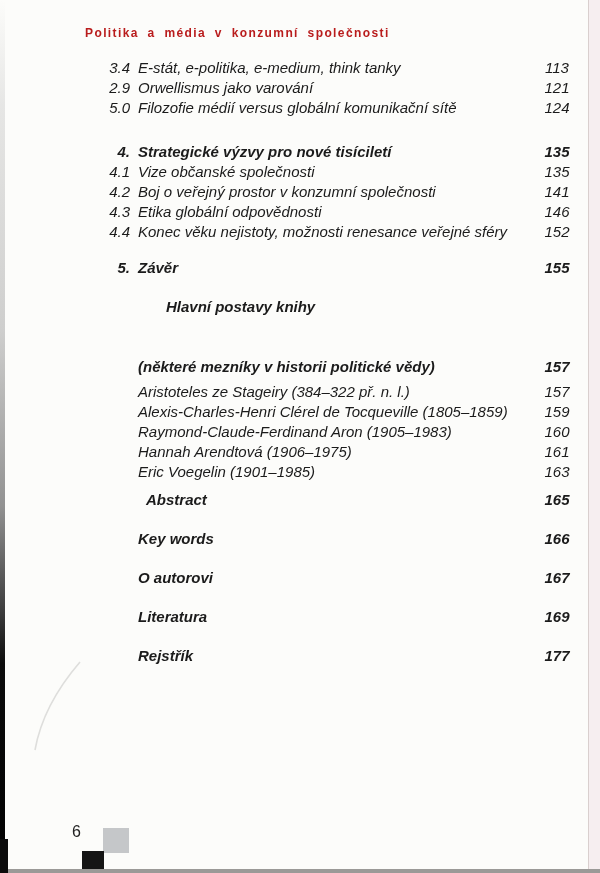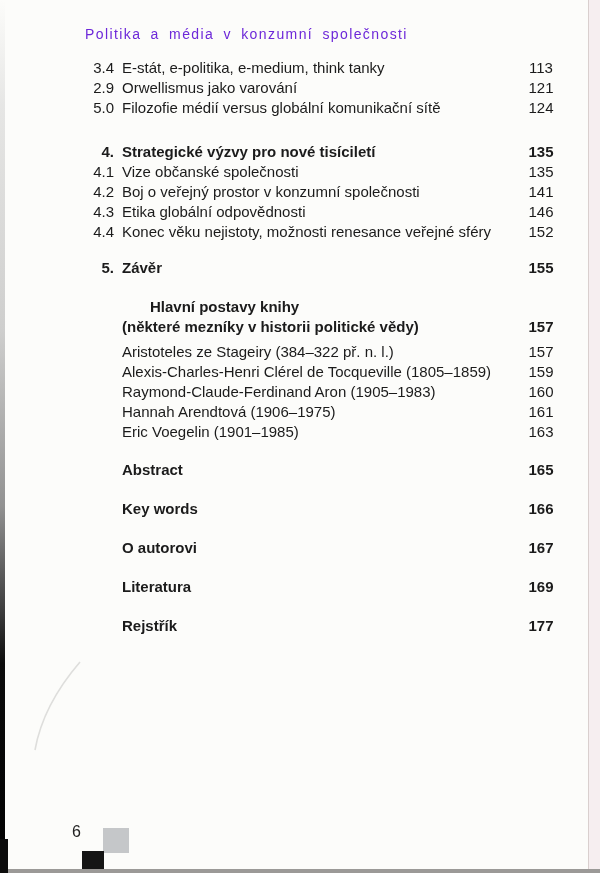--- a/index.html
+++ b/index.html
@@ -9,50 +9,52 @@
     overflow: hidden;
     background: #fcfcfa;
     font-family: "Liberation Sans", sans-serif;
     color: #1b1b1b;
   }
 
   
   .running-header {
     position: absolute;
     left: 85px; top: 26px;
-    font-size: 14px;
+    font-size: 12px;
     letter-spacing: 1.4px;
     word-spacing: 4px;
-    color: #6d28d9;
+    color: #b91c1c;
     white-space: nowrap;
+    font-weight: bold;
   }
 
   
   .toc {
     position: absolute;
-    left: 84px; top: 58px;
+    left: 100px; top: 58px;
     width: 478px;
+    font-style: italic;
   }
   .row {
     display: flex;
     height: 20px;
     line-height: 20px;
     font-size: 15px;
     white-space: nowrap;
   }
   .row .num   { width: 30px; text-align: right; flex: none; }
   .row .label { flex: 1; padding-left: 8px; overflow: hidden; }
   .row .pg    { width: 42px; text-align: center; flex: none; }
-  .bold { font-weight: bold; }
+  .bold { font-weight: bold; margin-top: 40px; }
 
   .gap-a { margin-top: 24px; } 
   .gap-b { margin-top: 16px; } 
   .gap-c { margin-top: 19px; gap: 28px; } 
   .gap-d { margin-top: 5px;  } 
-  .gap-e { margin-top: 18px; } 
+  .gap-e { margin-top: 8px; gap: 8px; } 
   .gap-f { margin-top: 19px; } 
 
   
   .edge-left {
     position: absolute; left: 0; top: 0; bottom: 0; width: 5px;
     background: linear-gradient(to bottom,
       rgba(170,170,170,0) 0%,
       rgba(165,165,165,0.25) 12%,
       rgba(150,150,150,0.45) 38%,
       rgba(110,110,110,0.75) 58%,

